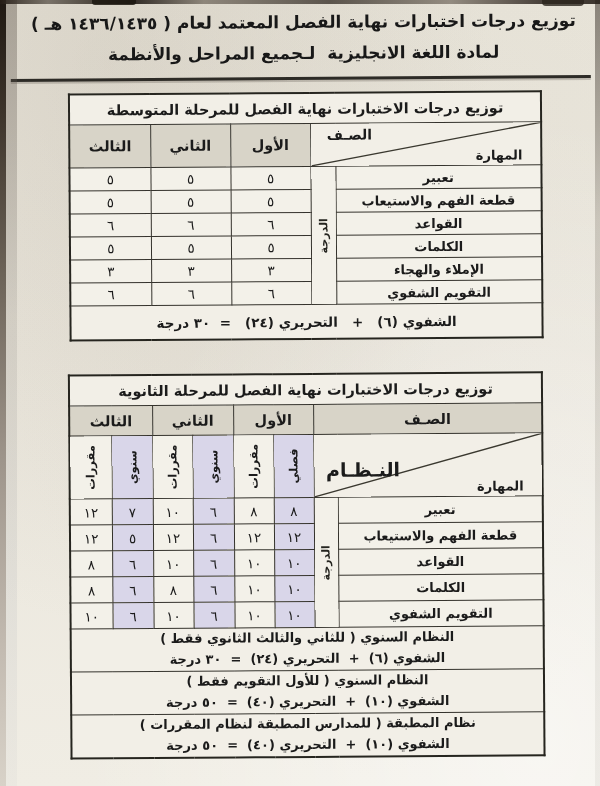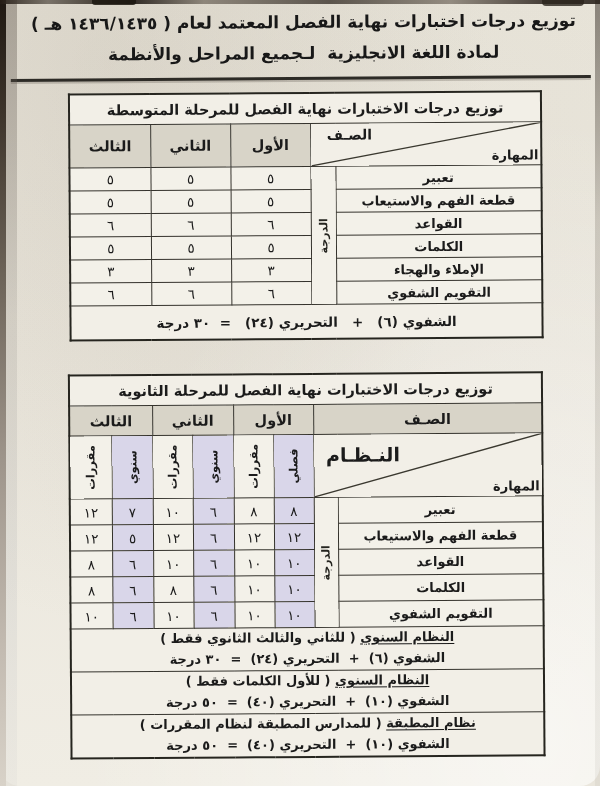--- a/index.html
+++ b/index.html
@@ -9,21 +9,20 @@
     font-family:"DejaVu Sans",sans-serif;
     color:var(--ink,#1b1b1b);
   }
   .paper{
     position:absolute;inset:0;
     background:
       radial-gradient(ellipse at 18% 8%, rgba(170,160,145,.22), transparent 55%),
       radial-gradient(ellipse at 90% 95%, rgba(255,255,255,.55), transparent 60%),
       radial-gradient(ellipse at 60% 40%, rgba(200,195,182,.12), transparent 70%),
       linear-gradient(180deg,#e7e3d8 0%,#eae6dc 45%,#f0ede4 100%);
-    border-radius: 20px;
   }
   
   .edge-top{position:absolute;top:0;left:0;width:100%;height:4px;z-index:6;opacity:.9;
     background:linear-gradient(90deg,#241c15,#6e675e 8%,#3a332b 16%,#1d1712 22%,#857d72 34%,#4c453d 55%,#8a8277 75%,#38302a 90%,#2a231c);}
   .edge-left{position:absolute;top:0;left:0;width:6px;height:100%;z-index:5;
     background:linear-gradient(180deg,#1f1812 0%,#3c332a 14%,#6a6156 34%,#9d948a 58%,#c2bab0 82%,#d8d2c8 100%);}
   .edge-left-smudge{position:absolute;top:0;left:6px;width:11px;height:100%;z-index:4;
     background:linear-gradient(180deg,rgba(80,70,60,.38),rgba(140,135,128,.2) 40%,rgba(165,168,175,.16) 75%,rgba(190,190,195,.1));}
   .edge-right{position:absolute;top:0;right:0;width:5px;height:100%;z-index:4;
     background:linear-gradient(180deg,rgba(60,52,44,.55),rgba(120,112,100,.28) 28%,rgba(150,145,135,.16) 70%,rgba(160,155,145,.12));}
@@ -49,32 +48,32 @@
   .tbl2 tr.hdr1 td{height:29px;}
   .tbl2 tr.hdr2 td{height:62px;}
   .num{text-align:center;font-size:13.5px;height:22px;background:#f3f1e9;}
   .tbl2 .num{height:25px;}
   .skill{text-align:center;font-weight:bold;font-size:13px;background:#f3f1e9;}
   .shade{background:var(--lavender,#d9d6e9) !important;}
 
   .diag{position:relative;padding:0;background:#f2efe7;}
   .diag svg{position:absolute;inset:0;width:100%;height:100%;display:block;}
   .corner-a{position:absolute;top:3px;left:16px;font-weight:bold;font-size:14px;}
-  .corner-b{position:absolute;bottom:2px;right:2px;font-weight:bold;font-size:13px;}
-  .sys-big{position:absolute;top:9px;left:12px;font-weight:bold;font-size:19px;letter-spacing:0;}
+  .corner-b{position:absolute;bottom:2px;right:18px;font-weight:bold;font-size:13px;}
+  .sys-big{position:absolute;top:24px;left:12px;font-weight:bold;font-size:19px;letter-spacing:0;}
 
   .vcell{position:relative;background:#f3f1e9;}
   .vtext{position:absolute;left:50%;top:50%;transform:translate(-50%,-50%) rotate(-90deg);
     white-space:nowrap;font-weight:bold;font-size:11.5px;}
   .grade .vtext{font-size:11px;color:#24241f;}
 
   .foot{height:33px;text-align:center;font-weight:bold;font-size:13.5px;background:#f2efe7;}
   .note{height:42px;text-align:center;font-weight:bold;font-size:13px;padding:2px 0;background:#f2efe7;}
   .note div{line-height:1.6;}
-  .note .u{text-decoration:underline;text-underline-offset:2px;}
+  .note .u{text-underline-offset:2px;}
 </style>
 </head>
 <body>
 
 <div class="paper">
   <div class="sheet">
 
     <div class="doc-title">
       <div>توزيع درجات اختبارات نهاية الفصل المعتمد لعام ( ١٤٣٦/١٤٣٥ هـ )</div>
       <div>لمادة اللغة الانجليزية &nbsp;لـجميع المراحل والأنظمة</div>
@@ -247,21 +246,21 @@
         <td class="num">١٠</td>
       </tr>
       <tr>
         <td class="note" colspan="8">
           <div><span class="u">النظام السنوي</span> <span>( للثاني والثالث الثانوي فقط )</span></div>
           <div>الشفوي (٦)&nbsp; +&nbsp; التحريري (٢٤)&nbsp; =&nbsp; ٣٠ درجة</div>
         </td>
       </tr>
       <tr>
         <td class="note" colspan="8">
-          <div><span class="u">النظام السنوي</span> <span>( للأول الكلمات فقط )</span></div>
+          <div><span class="u">النظام السنوي</span> <span>( للأول التقويم فقط )</span></div>
           <div>الشفوي (١٠)&nbsp; +&nbsp; التحريري (٤٠)&nbsp; =&nbsp; ٥٠ درجة</div>
         </td>
       </tr>
       <tr>
         <td class="note" colspan="8">
           <div><span class="u">نظام المطبقة</span> <span>( للمدارس المطبقة لنظام المقررات )</span></div>
           <div>الشفوي (١٠)&nbsp; +&nbsp; التحريري (٤٠)&nbsp; =&nbsp; ٥٠ درجة</div>
         </td>
       </tr>
     </tbody>

